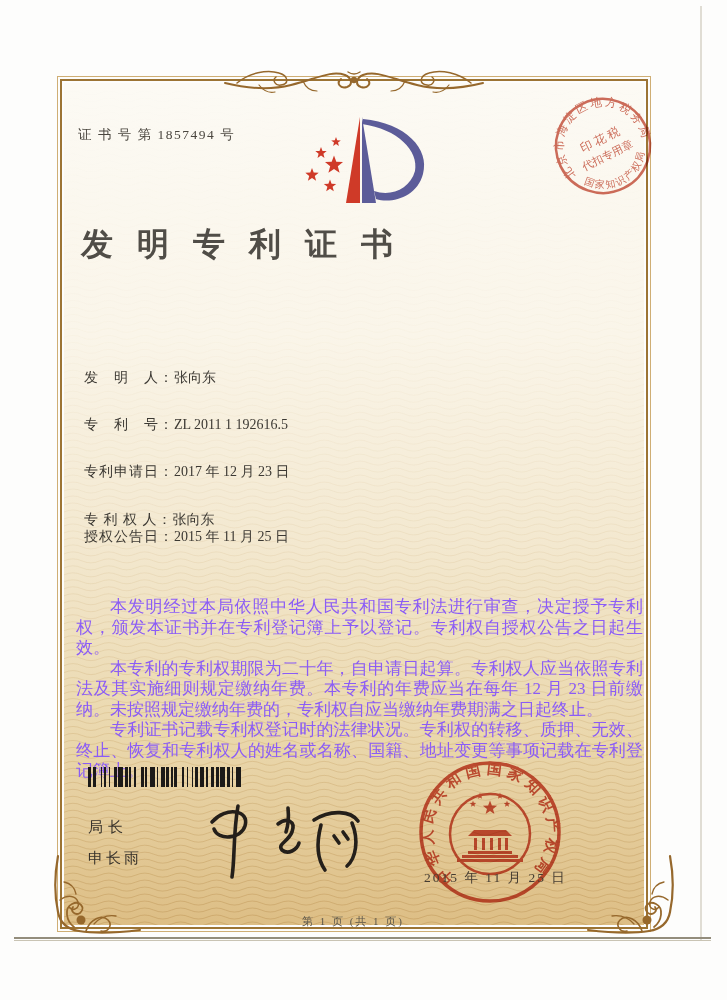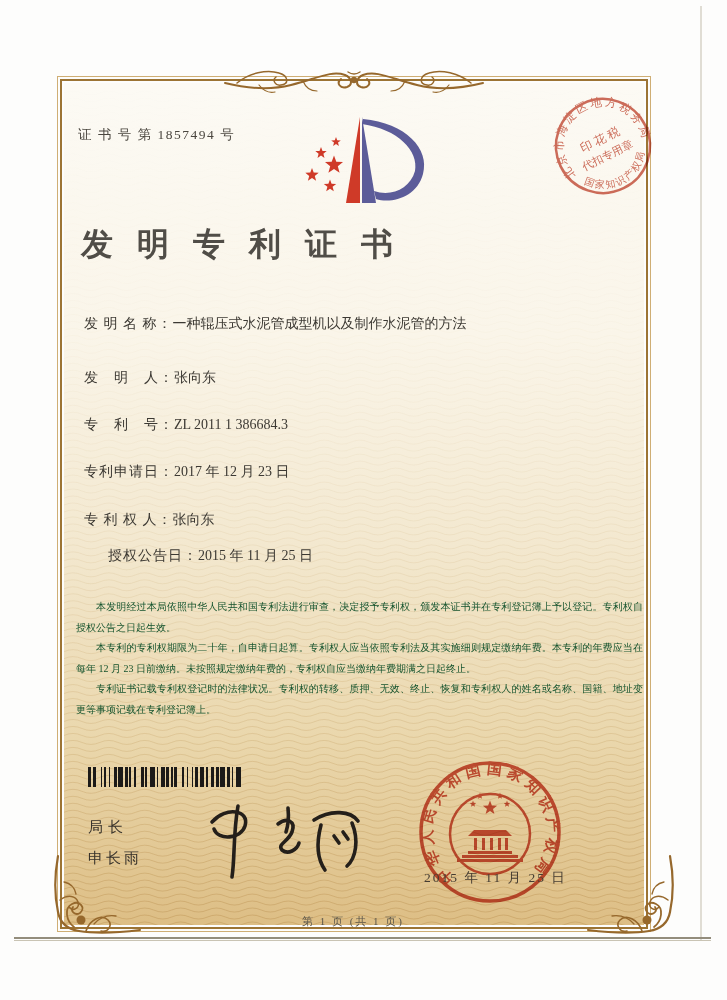--- a/index.html
+++ b/index.html
@@ -15,21 +15,21 @@
   .cert-bg{position:absolute;inset:2px;
      background:linear-gradient(180deg,#fcfaf4 0%,#faf5e9 30%,#f3e8cf 55%,#ead7ac 78%,#ddbe85 100%);}
   #waves{position:absolute;inset:2px;width:calc(100% - 4px);height:calc(100% - 4px);}
   .orn{position:absolute;pointer-events:none;}
   
   .cert-no{position:absolute;left:78px;top:126px;font-size:13.5px;letter-spacing:1.5px;color:#4a463f;}
   .title{position:absolute;left:57px;top:223px;width:692px;text-align:left;font-size:32px;
          font-weight:bold;letter-spacing:24px;text-indent:24px;color:#504d47;}
   .field{position:absolute;left:84px;font-size:14px;color:#3c3933;white-space:nowrap;}
   .field .lab{letter-spacing:1px;}
-  .paras{position:absolute;left:76px;top:597px;width:567px;font-size:10px;line-height:20.5px;color:#14532d;}
+  .paras{position:absolute;left:76px;top:597px;width:567px;font-size:17px;line-height:20.5px;color:#8b5cf6;}
   .paras p{margin:0;text-indent:2em;text-align:justify;}
   #barcode{position:absolute;left:88px;top:767px;height:20px;font-size:0;white-space:nowrap;}
   .director-role{position:absolute;left:88px;top:818px;font-size:15px;letter-spacing:5px;color:#37322b;}
   .director-name{position:absolute;left:88px;top:849px;font-size:15px;letter-spacing:3px;color:#37322b;}
   .seal-date{position:absolute;left:424px;top:869px;font-size:13.5px;letter-spacing:2px;color:#453c32;z-index:6;}
   .footer{position:absolute;left:57px;top:914px;width:592px;text-align:center;font-size:11px;
           letter-spacing:2px;color:#5a554a;}
   .seal{mix-blend-mode:multiply;}
   svg{display:block;}
 </style>
@@ -237,36 +237,33 @@
     </text>
     <text font-size="10" letter-spacing="1.5" fill="#c34a35">
       <textPath href="#taxBot" startOffset="5">国家知识产权局</textPath>
     </text>
     <text x="60" y="57" text-anchor="middle" font-size="12" fill="#c34a35">印 花 税</text>
     <text x="60" y="74" text-anchor="middle" font-size="11" fill="#c34a35">代扣专用章</text>
   </svg>
 
   <div class="title">发明专利证书</div>
 
-  <div class="field" style="top:315px;">
-    <span class="lab">发 明 名 称：</span><span>一种辊压式水泥管成型机以及制作水泥管的方法</span>
-  </div>
   <div class="field" style="top:369px;">
     <span class="lab">发　明　人：</span><span>张向东</span>
   </div>
   <div class="field" style="top:416px;">
-    <span class="lab">专　利　号：</span><span>ZL 2011 1 386684.3</span>
+    <span class="lab">专　利　号：</span><span>ZL 2011 1 192616.5</span>
   </div>
   <div class="field" style="top:463px;">
     <span class="lab">专利申请日：</span><span>2017 年 12 月 23 日</span>
   </div>
   <div class="field" style="top:511px;text-align:right;">
     <span class="lab">专 利 权 人：</span><span>张向东</span>
   </div>
-  <div class="field" style="top:547px;margin-left:24px;">
+  <div class="field" style="top:528px;">
     <span class="lab">授权公告日：</span><span>2015 年 11 月 25 日</span>
   </div>
 
   <div class="paras">
     <p>本发明经过本局依照中华人民共和国专利法进行审查，决定授予专利权，颁发本证书并在专利登记簿上予以登记。专利权自授权公告之日起生效。</p>
     <p>本专利的专利权期限为二十年，自申请日起算。专利权人应当依照专利法及其实施细则规定缴纳年费。本专利的年费应当在每年 12 月 23 日前缴纳。未按照规定缴纳年费的，专利权自应当缴纳年费期满之日起终止。</p>
     <p>专利证书记载专利权登记时的法律状况。专利权的转移、质押、无效、终止、恢复和专利权人的姓名或名称、国籍、地址变更等事项记载在专利登记簿上。</p>
   </div>
 
   <div id="barcode"><span style="display:inline-block;height:100%;width:3.2px;background:#1c1a18;"></span><span style="display:inline-block;height:100%;width:1.6px;"></span><span style="display:inline-block;height:100%;width:3.2px;background:#1c1a18;"></span><span style="display:inline-block;height:100%;width:4.800000000000001px;"></span><span style="display:inline-block;height:100%;width:1.6px;background:#1c1a18;"></span><span style="display:inline-block;height:100%;width:1.6px;"></span><span style="display:inline-block;height:100%;width:1.6px;background:#1c1a18;"></span><span style="display:inline-block;height:100%;width:3.2px;"></span><span style="display:inline-block;height:100%;width:1.6px;background:#1c1a18;"></span><span style="display:inline-block;height:100%;width:3.2px;"></span><span style="display:inline-block;height:100%;width:3.2px;background:#1c1a18;"></span><span style="display:inline-block;height:100%;width:1.6px;"></span><span style="display:inline-block;height:100%;width:4.800000000000001px;background:#1c1a18;"></span><span style="display:inline-block;height:100%;width:1.6px;"></span><span style="display:inline-block;height:100%;width:3.2px;background:#1c1a18;"></span><span style="display:inline-block;height:100%;width:1.6px;"></span><span style="display:inline-block;height:100%;width:1.6px;background:#1c1a18;"></span><span style="display:inline-block;height:100%;width:3.2px;"></span><span style="display:inline-block;height:100%;width:1.6px;background:#1c1a18;"></span><span style="display:inline-block;height:100%;width:4.800000000000001px;"></span><span style="display:inline-block;height:100%;width:3.2px;background:#1c1a18;"></span><span style="display:inline-block;height:100%;width:1.6px;"></span><span style="display:inline-block;height:100%;width:1.6px;background:#1c1a18;"></span><span style="display:inline-block;height:100%;width:3.2px;"></span><span style="display:inline-block;height:100%;width:4.800000000000001px;background:#1c1a18;"></span><span style="display:inline-block;height:100%;width:1.6px;"></span><span style="display:inline-block;height:100%;width:1.6px;background:#1c1a18;"></span><span style="display:inline-block;height:100%;width:3.2px;"></span><span style="display:inline-block;height:100%;width:3.2px;background:#1c1a18;"></span><span style="display:inline-block;height:100%;width:1.6px;"></span><span style="display:inline-block;height:100%;width:3.2px;background:#1c1a18;"></span><span style="display:inline-block;height:100%;width:1.6px;"></span><span style="display:inline-block;height:100%;width:1.6px;background:#1c1a18;"></span><span style="display:inline-block;height:100%;width:1.6px;"></span><span style="display:inline-block;height:100%;width:3.2px;background:#1c1a18;"></span><span style="display:inline-block;height:100%;width:4.800000000000001px;"></span><span style="display:inline-block;height:100%;width:1.6px;background:#1c1a18;"></span><span style="display:inline-block;height:100%;width:3.2px;"></span><span style="display:inline-block;height:100%;width:1.6px;background:#1c1a18;"></span><span style="display:inline-block;height:100%;width:3.2px;"></span><span style="display:inline-block;height:100%;width:1.6px;background:#1c1a18;"></span><span style="display:inline-block;height:100%;width:1.6px;"></span><span style="display:inline-block;height:100%;width:3.2px;background:#1c1a18;"></span><span style="display:inline-block;height:100%;width:1.6px;"></span><span style="display:inline-block;height:100%;width:4.800000000000001px;background:#1c1a18;"></span><span style="display:inline-block;height:100%;width:1.6px;"></span><span style="display:inline-block;height:100%;width:1.6px;background:#1c1a18;"></span><span style="display:inline-block;height:100%;width:3.2px;"></span><span style="display:inline-block;height:100%;width:3.2px;background:#1c1a18;"></span><span style="display:inline-block;height:100%;width:1.6px;"></span><span style="display:inline-block;height:100%;width:3.2px;background:#1c1a18;"></span><span style="display:inline-block;height:100%;width:1.6px;"></span><span style="display:inline-block;height:100%;width:4.800000000000001px;background:#1c1a18;"></span><span style="display:inline-block;height:100%;width:1.6px;"></span><span style="display:inline-block;height:100%;width:3.2px;background:#1c1a18;"></span><span style="display:inline-block;height:100%;width:1.6px;"></span><span style="display:inline-block;height:100%;width:1.6px;background:#1c1a18;"></span><span style="display:inline-block;height:100%;width:3.2px;"></span><span style="display:inline-block;height:100%;width:4.800000000000001px;background:#1c1a18;"></span><span style="display:inline-block;height:100%;width:1.6px;"></span></div>

